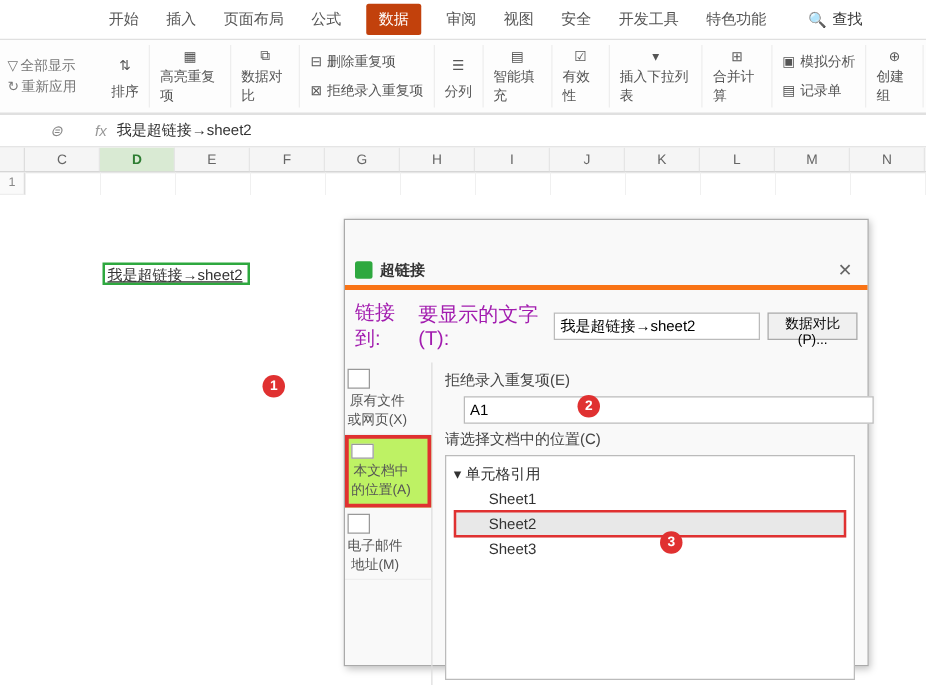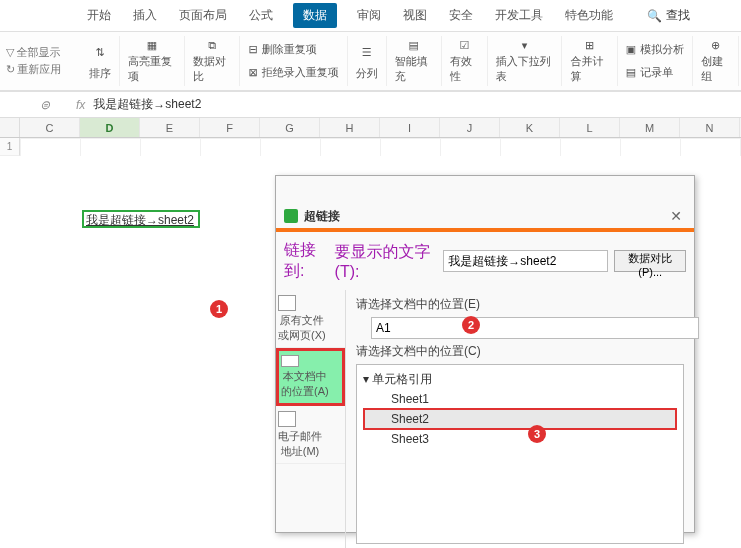--- a/index.html
+++ b/index.html
@@ -1,21 +1,21 @@
 <!DOCTYPE html>
 <html><head>
 <meta charset="utf-8">
 <style>
 * { margin: 0; padding: 0; box-sizing: border-box; font-family: "Microsoft YaHei", Arial, sans-serif; }
 body { background: #fff; font-size: 12px; color: #333; width: 741px; height: 548px; overflow: hidden; position: relative; }
 
 
 .menubar { height: 32px; display: flex; align-items: center; padding-left: 85px; gap: 18px; background: #fff; border-bottom: 1px solid #e0e0e0; }
 .menubar .tab { font-size: 12px; color: #555; cursor: pointer; padding: 4px 2px; }
-.menubar .tab.active { color: #fff; background: #0369a1; padding: 4px 10px; border-radius: 2px; }
+.menubar .tab.active { color: #fff; background: #c2410c; padding: 4px 10px; border-radius: 2px; }
 
 
 .ribbon { height: 60px; display: flex; background: #fdfdfd; border-bottom: 2px solid #e0e0e0; padding: 4px 2px; }
 .ribbon-left { width: 90px; display: flex; flex-direction: column; justify-content: center; gap: 2px; padding-left: 4px; font-size: 11px; color: #777; }
 .ribbon-left .item { display: flex; align-items: center; gap: 2px; }
 .ribbon-group { display: flex; flex-direction: column; align-items: center; justify-content: center; padding: 2px 8px; border-right: 1px solid #eee; font-size: 11px; color: #555; gap: 2px; }
 .ribbon-group .icon { width: 22px; height: 22px; display: flex; align-items: center; justify-content: center; }
 .ribbon-stack { display: flex; flex-direction: column; justify-content: center; gap: 8px; padding: 2px 8px; border-right: 1px solid #eee; font-size: 11px; color: #555; }
 .ribbon-stack .row { display: flex; align-items: center; gap: 4px; white-space: nowrap; }
 
@@ -42,21 +42,21 @@
 .dialog .titlebar .tico { width: 14px; height: 14px; background: #2ea83f; border-radius: 2px; margin-right: 6px; }
 .dialog .titlebar .title { flex: 1; font-size: 12px; font-weight: bold; color: #333; }
 .dialog .titlebar .close { width: 20px; text-align: center; color: #666; cursor: pointer; font-size: 14px; }
 .dialog .toprow { display: flex; align-items: center; padding: 8px; gap: 6px; }
 .dialog .toprow .lbl { font-size: 16px; color: #a21caf; }
 .dialog .toprow input { flex: 1; height: 22px; border: 1px solid #bbb; padding: 0 4px; font-size: 12px; }
 .dialog .toprow button { height: 22px; font-size: 11px; padding: 0 6px; border: 1px solid #aaa; background: #f0f0f0; }
 .dialog .body { display: flex; height: 260px; }
 .dialog .sidebar { width: 70px; border-right: 1px solid #ddd; display: flex; flex-direction: column; }
 .dialog .sidebar .sitem { flex: 0 0 auto; height: 58px; display: flex; flex-direction: column; align-items: flex-start; justify-content: center; font-size: 11px; color: #555; text-align: center; border-bottom: 1px solid #eee; cursor: pointer; gap: 2px; padding: 4px 2px; }
-.dialog .sidebar .sitem.active { background: #86efac; border: 3px solid #e03131; }
+.dialog .sidebar .sitem.active { background: #bef264; border: 3px solid #e03131; }
 .dialog .sidebar .sicon { width: 18px; height: 16px; border: 1px solid #999; background: #fff; }
 .dialog .main { flex: 1; padding: 6px 10px; display: flex; flex-direction: column; gap: 4px; }
 .dialog .main .mlbl { font-size: 12px; color: #444; }
 .dialog .main input.cellref { width: 100%; height: 22px; border: 1px solid #bbb; padding: 0 4px; font-size: 12px; margin-left: 15px; }
 .dialog .tree { flex: 1; border: 1px solid #bbb; background: #fff; padding: 4px 6px; overflow: auto; font-size: 12px; }
 .dialog .tree .tnode { padding: 2px 0 2px 0; }
 .dialog .tree .tchild { padding: 2px 0 2px 28px; cursor: pointer; }
 .dialog .tree .tchild.sel { background: #e8e8e8; border: 2px solid #e03131; padding-left: 26px; }
 .dialog .buttons { height: 40px; display: flex; align-items: center; justify-content: flex-end; gap: 12px; padding: 0 16px; border-top: 1px solid #ddd; }
 .dialog .buttons button { width: 72px; height: 26px; border: 1px solid #999; background: #f5f5f5; font-size: 12px; cursor: pointer; }
@@ -214,21 +214,21 @@
         <span style="white-space:pre-line;">本文档中
 的位置(A)</span>
       </div>
       <div class="sitem">
         <div class="sicon"></div>
         <span style="white-space:pre-line;">电子邮件
 地址(M)</span>
       </div>
     </div>
     <div class="main">
-      <span class="mlbl">请选择文档中的位置(E)</span>
+      <span class="mlbl">拒绝录入重复项(E)</span>
       <input class="cellref" type="text" value="A1" style="">
       <span class="mlbl">请选择文档中的位置(C)</span>
       <div class="tree">
         <div class="tnode">▾ <span>单元格引用</span></div>
         <div class="tchild">Sheet1</div>
         <div class="tchild sel">Sheet2</div>
         <div class="tchild">Sheet3</div>
       </div>
     </div>
   </div>

